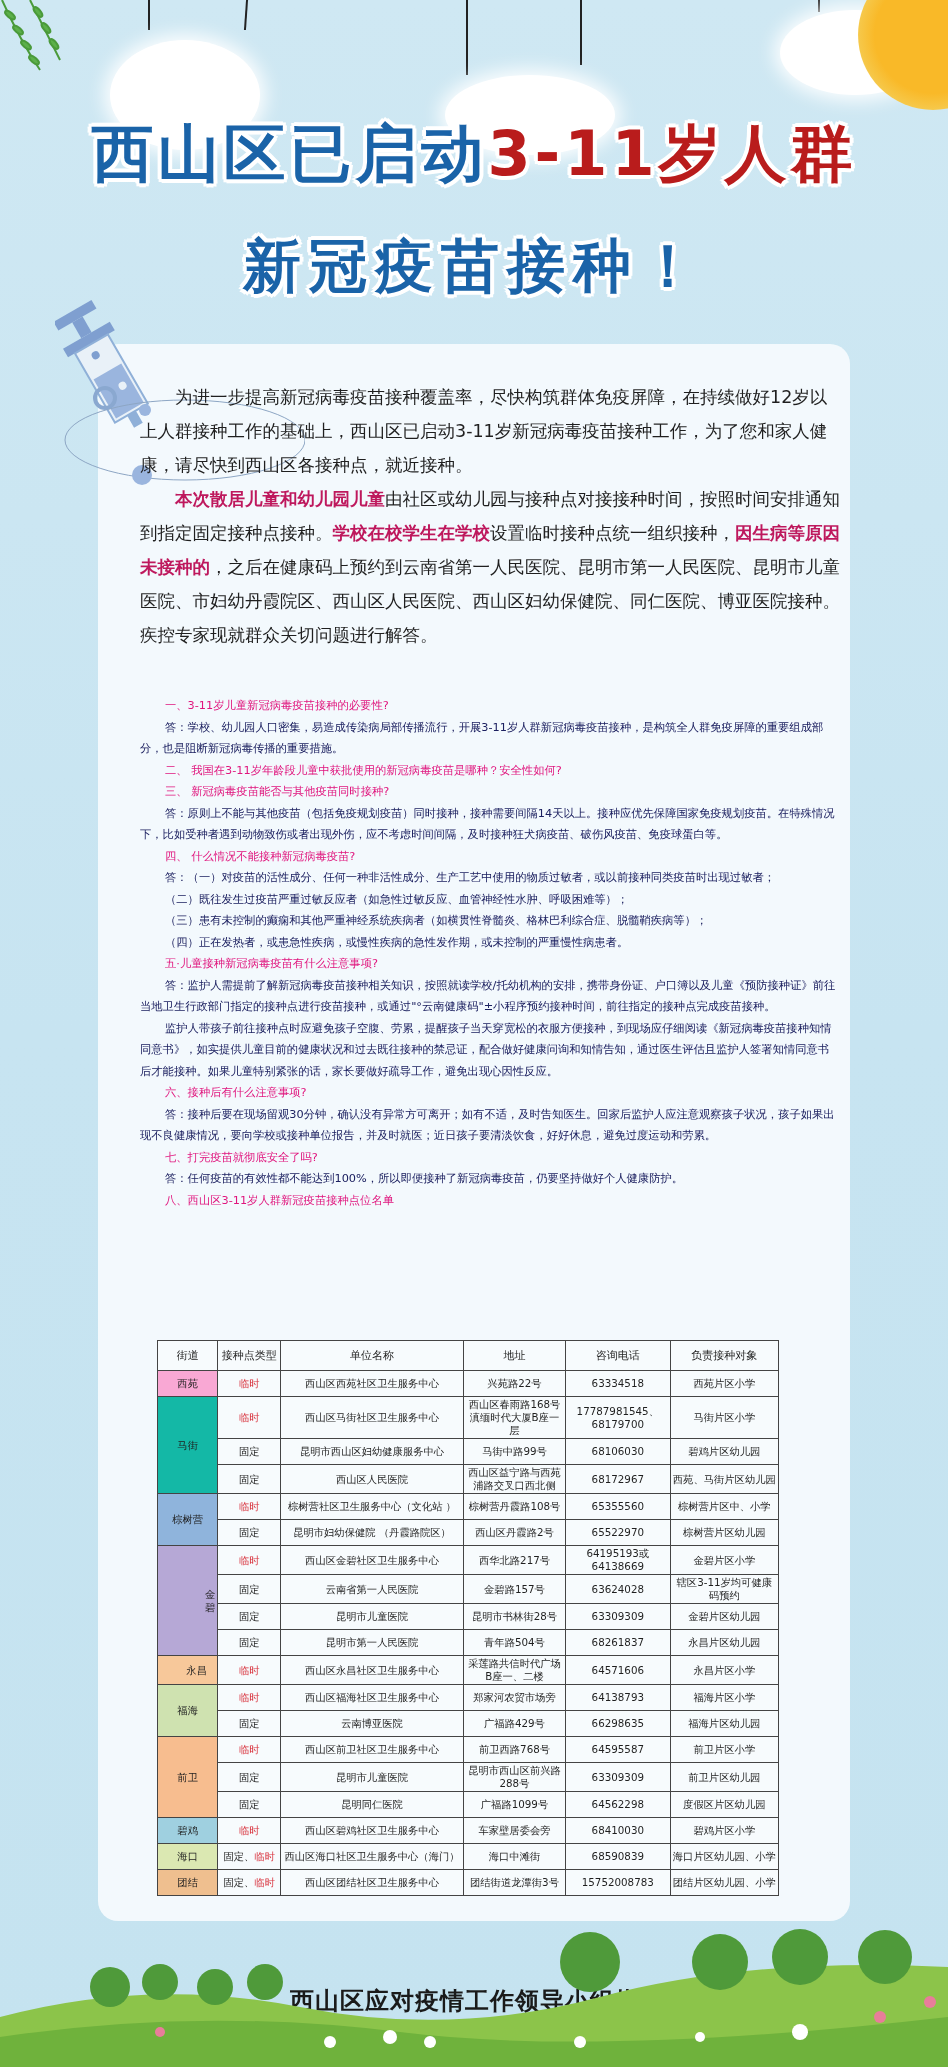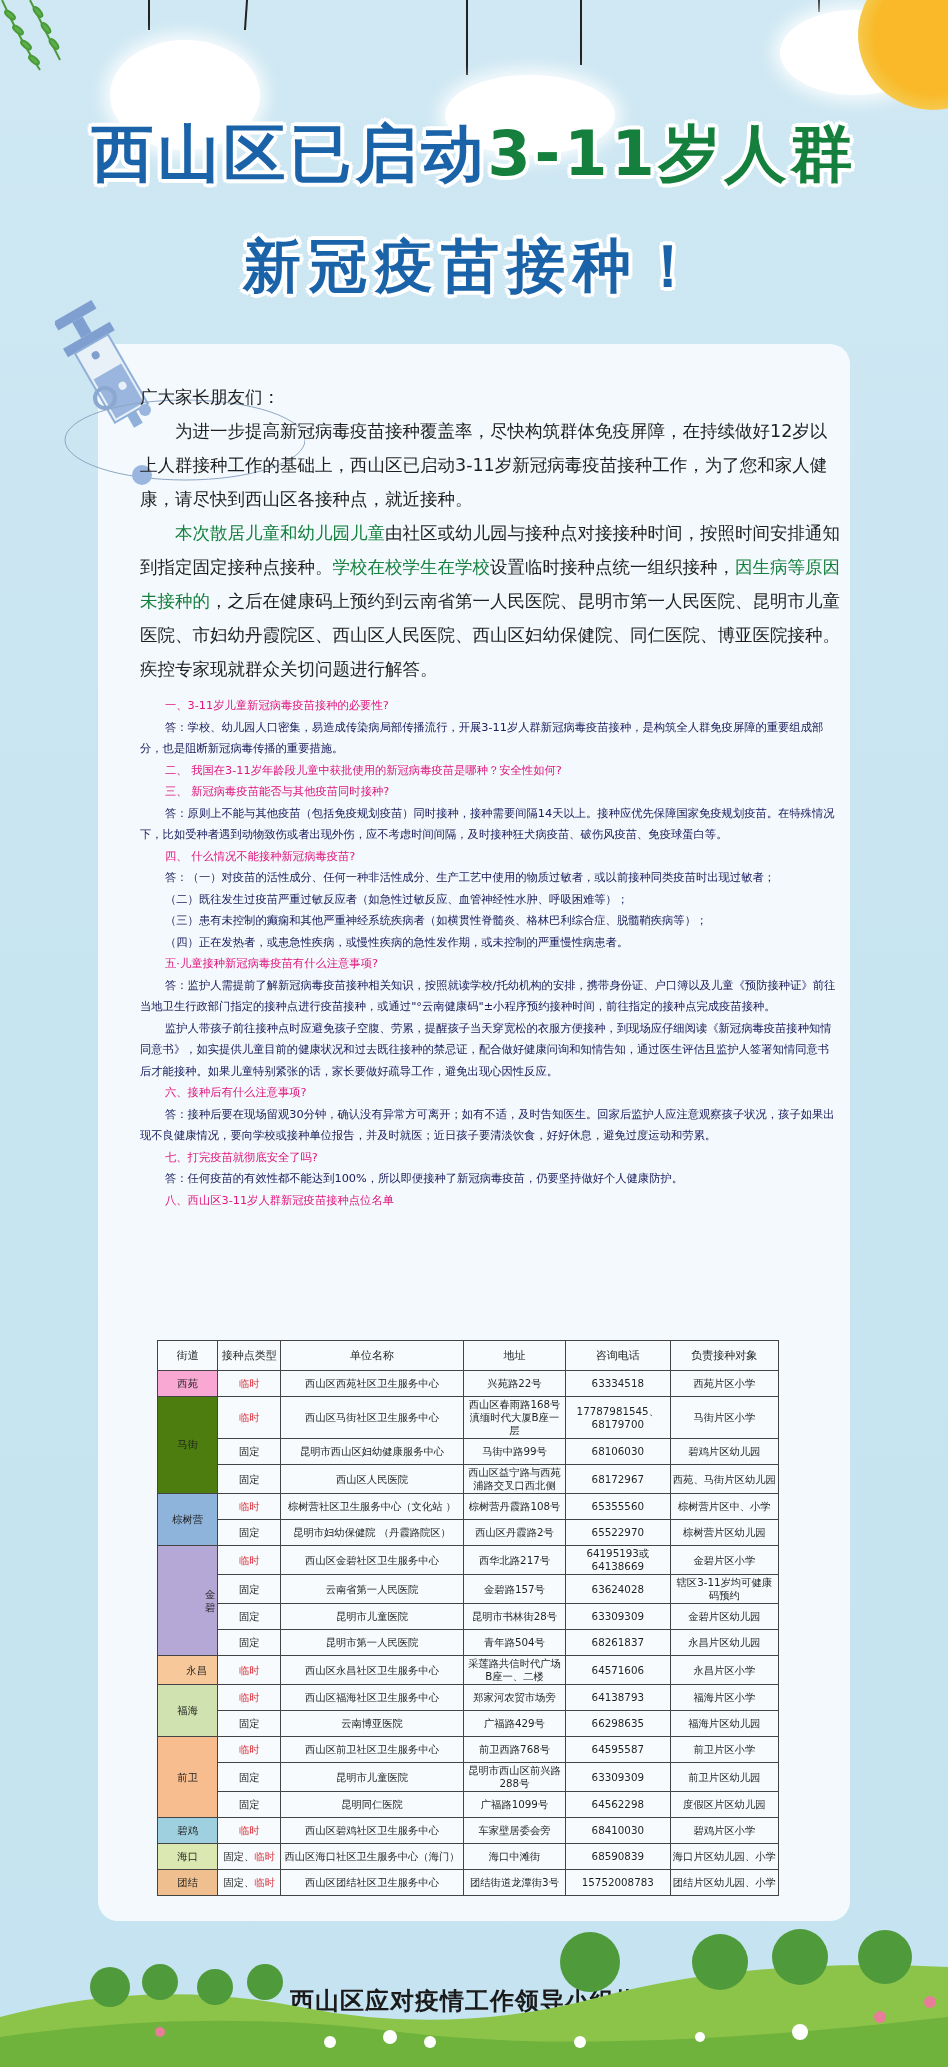--- a/index.html
+++ b/index.html
@@ -14,35 +14,35 @@
   .string { position: absolute; width: 2px; background: #222; }
   .cloud { position: absolute; background: #fff; border-radius: 50%; box-shadow: 0 0 18px 6px rgba(255,255,255,0.9); }
   .sun { position: absolute; right: -60px; top: -40px; width: 150px; height: 150px; border-radius: 50%;
     background: radial-gradient(circle, #f9b928 55%, #f6c84a 70%, rgba(250,230,160,0.6) 75%, transparent 77%); }
   .vine { position: absolute; left: 0; top: 0; width: 90px; height: 110px; }
 
   .title { position: absolute; left: 0; width: 948px; text-align: center; font-weight: bold;
     font-family: "DejaVu Sans", sans-serif; letter-spacing: 4px; }
   .title-line1 { top: 112px; font-size: 62px; color: #1a63a8;
     text-shadow: 0 0 0 #fff, 3px 3px 0 #fff, -3px -3px 0 #fff, 3px -3px 0 #fff, -3px 3px 0 #fff, 0 4px 0 #fff, 4px 0 0 #fff, -4px 0 0 #fff, 0 -4px 0 #fff; }
-  .title-line1 .accent { color: #15803d; margin-top: 41px; }
+  .title-line1 .accent { color: #b91c1c; margin-top: 41px; }
   .title-line2 { top: 228px; font-size: 58px; color: #1a63a8; letter-spacing: 8px;
     text-shadow: 3px 3px 0 #fff, -3px -3px 0 #fff, 3px -3px 0 #fff, -3px 3px 0 #fff, 0 4px 0 #fff, 4px 0 0 #fff, -4px 0 0 #fff, 0 -4px 0 #fff; }
 
   .syringe { position: absolute; left: 55px; top: 295px; width: 110px; height: 150px; }
   .orbit { position: absolute; left: 45px; top: 380px; width: 260px; height: 120px; }
 
   .panel {
     position: absolute; left: 98px; top: 344px; width: 752px; height: 1577px;
     background: rgba(245,250,253,0.96); border-radius: 20px;
   }
   .intro { position: absolute; left: 140px; top: 380px; width: 700px; font-size: 17.5px; line-height: 34px; color: #1f1f1f; }
   .intro p { margin: 0; }
   .indent { text-indent: 2em; }
-  .pink { color: #15803d; font-weight: normal; }
+  .pink { color: #be185d; font-weight: bold; }
 
   .qa { position: absolute; left: 140px; top: 695px; width: 700px; font-size: 11.3px; line-height: 21.5px; color: #1c2060; }
   .qa .q { color: #e0157d; padding-left: 25px; }
   .qa .a { text-indent: 25px; }
   .qa .sub { padding-left: 25px; }
 
   table.sites {
     position: absolute; left: 157px; top: 1340px; width: 622px;
     border-collapse: collapse; font-size: 10.3px; color: #1f1f1f; background: #f7fbfd;
   }
@@ -102,21 +102,20 @@
   </g>
 </svg>
 <svg class="orbit deco" viewBox="0 0 260 120">
   <ellipse cx="140" cy="60" rx="120" ry="40" fill="none" stroke="#8da6c4" stroke-width="1"></ellipse>
   <circle cx="60" cy="18" r="10" fill="none" stroke="#8aa8d0" stroke-width="4"></circle>
   <circle cx="100" cy="30" r="6" fill="#9ab5de"></circle>
   <circle cx="97" cy="95" r="10" fill="#9ab5de"></circle>
 </svg>
 
 <div class="intro">
-  <p>广大家长朋友们：</p>
   <p class="indent">为进一步提高新冠病毒疫苗接种覆盖率，尽快构筑群体免疫屏障，在持续做好12岁以上人群接种工作的基础上，西山区已启动3-11岁新冠病毒疫苗接种工作，为了您和家人健康，请尽快到西山区各接种点，就近接种。</p>
   <p class="indent"><span class="pink">本次散居儿童和幼儿园儿童</span><span>由社区或幼儿园与接种点对接接种时间，按照时间安排通知到指定固定接种点接种。</span><span class="pink">学校在校学生在学校</span><span>设置临时接种点统一组织接种，</span><span class="pink">因生病等原因未接种的</span><span>，之后在健康码上预约到云南省第一人民医院、昆明市第一人民医院、昆明市儿童医院、市妇幼丹霞院区、西山区人民医院、西山区妇幼保健院、同仁医院、博亚医院接种。疾控专家现就群众关切问题进行解答。</span></p>
 </div>
 
 <div class="qa">
   <div>
     <div class="q">一、3-11岁儿童新冠病毒疫苗接种的必要性?</div>
     <div class="a">答：学校、幼儿园人口密集，易造成传染病局部传播流行，开展3-11岁人群新冠病毒疫苗接种，是构筑全人群免疫屏障的重要组成部分，也是阻断新冠病毒传播的重要措施。</div>
   </div>
   <div>
@@ -173,21 +172,21 @@
   <tbody id="sites-body">
       <tr>
         <td rowspan="1" style="background: #f9a8d4;">西苑</td>
         <td><span></span><span class="lin">临时</span></td>
         <td>西山区西苑社区卫生服务中心</td>
         <td>兴苑路22号</td>
         <td>63334518</td>
         <td>西苑片区小学</td>
       </tr>
       <tr>
-        <td rowspan="3" style="background: #4d7c0f; font-family: Liberation Mono, monospace;">马街</td>
+        <td rowspan="3" style="background: #14b8a6;">马街</td>
         <td><span></span><span class="lin">临时</span></td>
         <td>西山区马街社区卫生服务中心</td>
         <td>西山区春雨路168号滇缅时代大厦B座一层</td>
         <td>17787981545、68179700</td>
         <td>马街片区小学</td>
       </tr>
       <tr>
         <td><span>固定</span><span class="lin"></span></td>
         <td>昆明市西山区妇幼健康服务中心</td>
         <td>马街中路99号</td>

